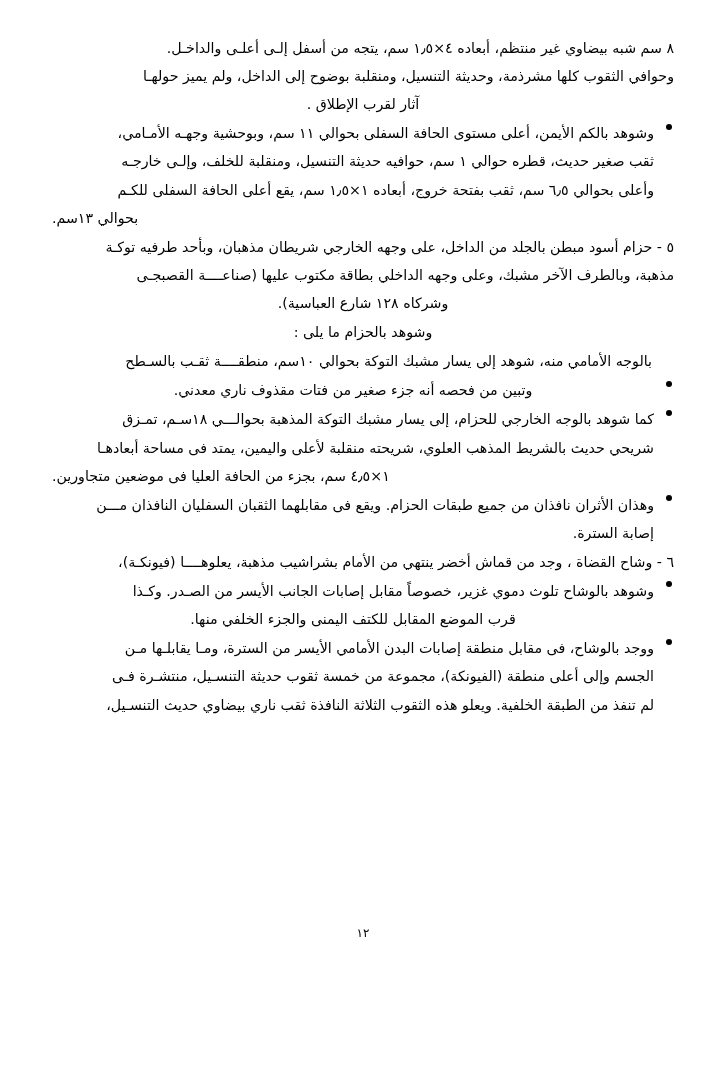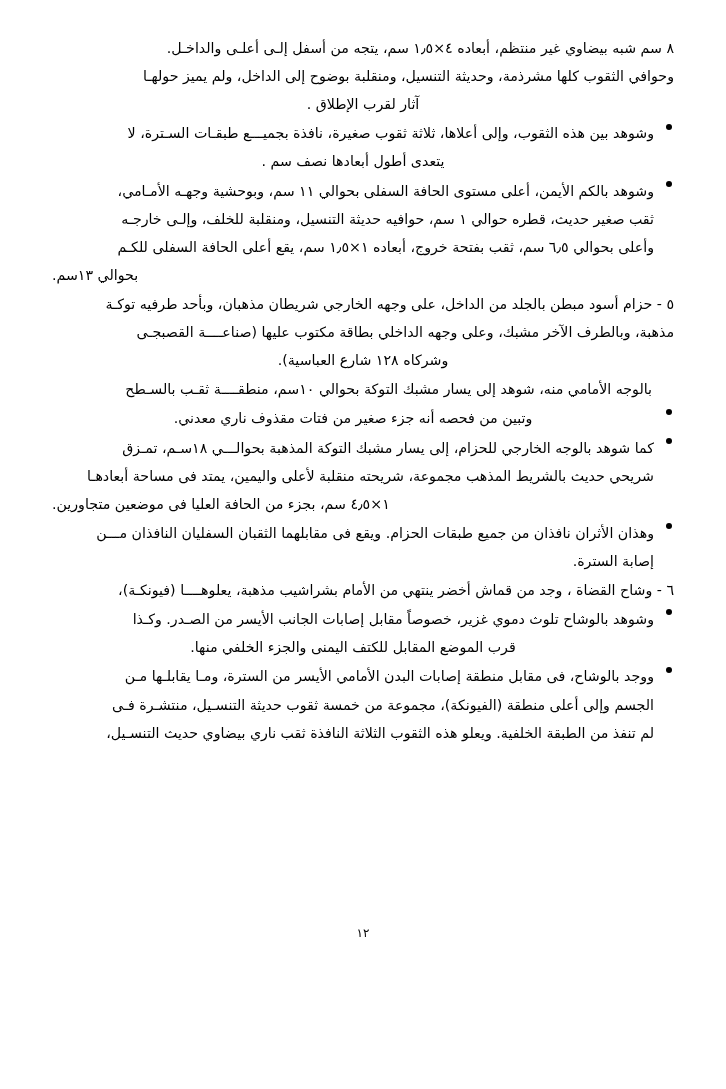--- a/index.html
+++ b/index.html
@@ -74,54 +74,52 @@
 <div class="page">
 
   <div class="doc-body">
 
     <div class="para">
       <div class="txt">٨ سم شبه بيضاوي غير منتظم، أبعاده ٤×١٫٥ سم، يتجه من أسفل إلـى أعلـى والداخـل.</div>
       <div class="txt">وحوافي الثقوب كلها مشرذمة، وحديثة التنسيل، ومنقلبة بوضوح إلى الداخل، ولم يميز حولهـا</div>
       <div class="txt" style="text-align:center;">آثار لقرب الإطلاق .</div>
     </div>
 
-    <div class="bullet-item">
-      <span class="bullet-mark"></span>
-      <div class="txt">وشوهد بين هذه الثقوب، وإلى أعلاها، ثلاثة ثقوب صغيرة، نافذة بجميـــع طبقـات السـترة، لا</div>
-      <div class="txt" style="text-align:center;">يتعدى أطول أبعادها نصف سم .</div>
-    </div>
 
     <div class="bullet-item">
       <span class="bullet-mark"></span>
       <div class="txt">وشوهد بالكم الأيمن، أعلى مستوى الحافة السفلى بحوالي ١١ سم، وبوحشية وجهـه الأمـامي،</div>
       <div class="txt">ثقب صغير حديث، قطره حوالي ١ سم، حوافيه حديثة التنسيل، ومنقلبة للخلف، وإلـى خارجـه</div>
       <div class="txt">وأعلى بحوالي ٦٫٥ سم، ثقب بفتحة خروج، أبعاده ١×١٫٥ سم، يقع أعلى الحافة السفلى للكـم</div>
       <div class="txt" style="text-align:left;">بحوالي ١٣سم.</div>
     </div>
 
     <div class="num-item">
       <div class="txt">٥ - حزام أسود مبطن بالجلد من الداخل، على وجهه الخارجي شريطان مذهبان، وبأحد طرفيه توكـة</div>
       <div class="txt">مذهبة، وبالطرف الآخر مشبك، وعلى وجهه الداخلي بطاقة مكتوب عليها (صناعــــة القصبجـى</div>
       <div class="txt" style="text-align:center;">وشركاه ١٢٨ شارع العباسية).</div>
     </div>
 
+    <div class="bullet-item" style="padding-right:0; text-align:center;">
+      <div class="txt" style="text-align:center;">وشوهد بالحزام ما يلى :</div>
+    </div>
 
     <div class="para">
       <div class="txt" style="padding-right:22px;">بالوجه الأمامي منه، شوهد إلى يسار مشبك التوكة بحوالي ١٠سم، منطقــــة ثقـب بالسـطح</div>
     </div>
 
     <div class="bullet-item">
       <span class="bullet-mark"></span>
       <div class="txt" style="text-align:center;">وتبين من فحصه أنه جزء صغير من فتات مقذوف ناري معدني.</div>
     </div>
 
     <div class="bullet-item">
       <span class="bullet-mark"></span>
       <div class="txt">كما شوهد بالوجه الخارجي للحزام، إلى يسار مشبك التوكة المذهبة بحوالـــي ١٨سـم، تمـزق</div>
-      <div class="txt">شريحي حديث بالشريط المذهب مجموعة، شريحته منقلبة لأعلى واليمين، يمتد فى مساحة أبعادهـا</div>
+      <div class="txt">شريحي حديث بالشريط المذهب العلوي، شريحته منقلبة لأعلى واليمين، يمتد فى مساحة أبعادهـا</div>
       <div class="txt" style="text-align:left;">١×٤٫٥ سم، بجزء من الحافة العليا فى موضعين متجاورين.</div>
     </div>
 
     <div class="bullet-item">
       <span class="bullet-mark"></span>
       <div class="txt">وهذان الأثران نافذان من جميع طبقات الحزام. ويقع فى مقابلهما الثقبان السفليان النافذان مـــن</div>
       <div class="txt">إصابة السترة.</div>
     </div>
 
     <div class="num-item">

